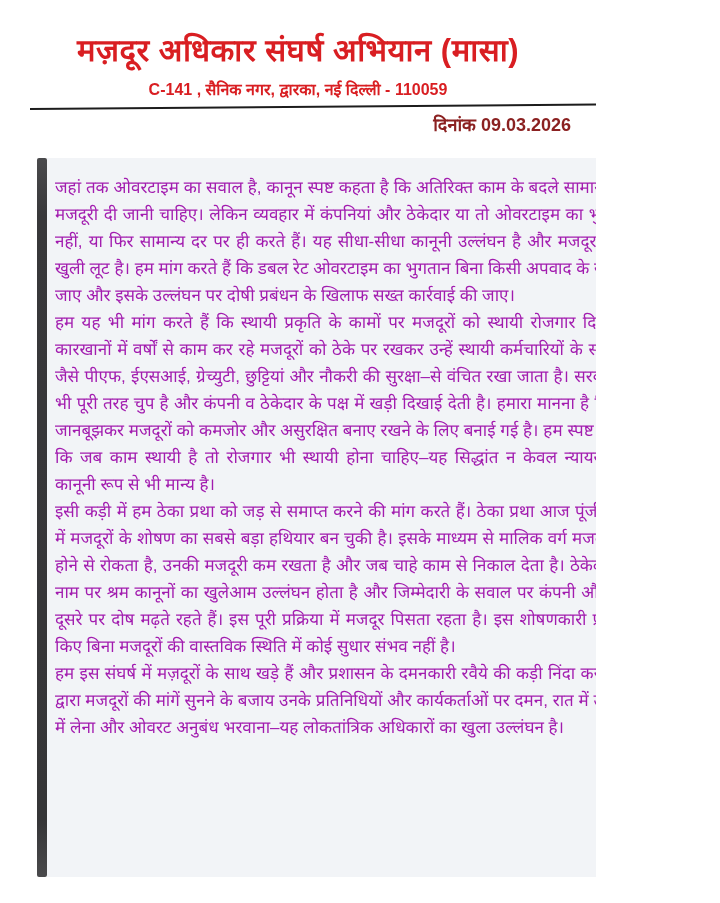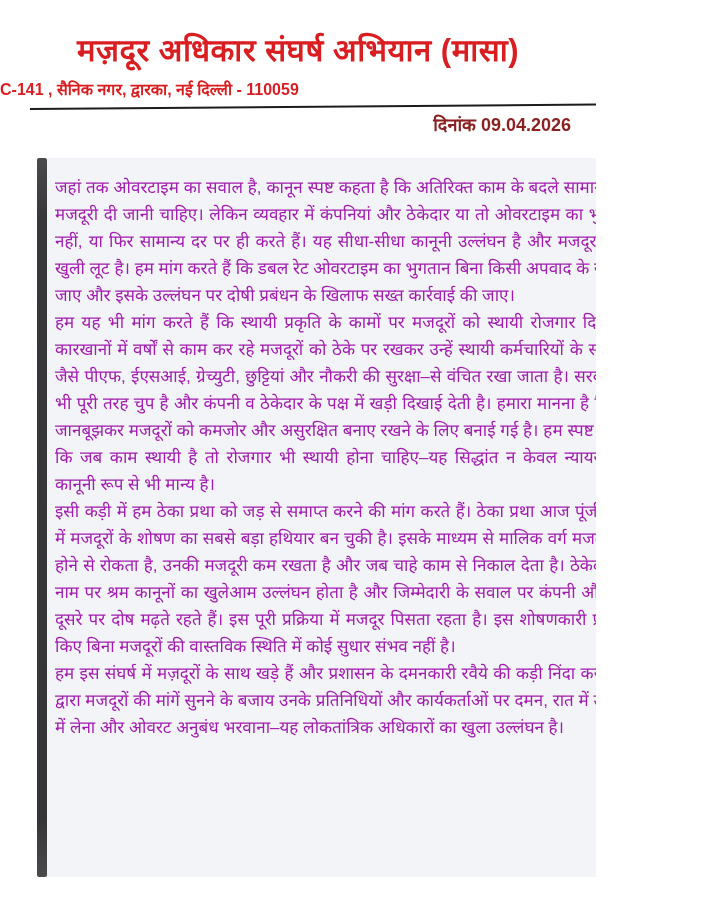--- a/index.html
+++ b/index.html
@@ -24,20 +24,21 @@
     color: #d91e22;
     font-size: 31px;
     font-weight: bold;
     letter-spacing: 0.5px;
   }
   .org-address {
     position: absolute;
     top: 78px;
     left: 0;
     width: 100%;
+    text-align: center;
     color: #d91e22;
     font-size: 16px;
     font-weight: bold;
   }
   .header-rule {
     position: absolute;
     top: 108px;
     left: 30px;
     width: 618px;
     height: 2px;
@@ -85,21 +86,21 @@
 <body>
 
 <div class="page">
 
   <div class="org-title">मज़दूर अधिकार संघर्ष अभियान (मासा)</div>
 
   <div class="org-address">C-141 , सैनिक नगर, द्वारका, नई दिल्ली - 110059</div>
 
   <div class="header-rule"></div>
 
-  <div class="date-line">दिनांक 09.04.2026</div>
+  <div class="date-line">दिनांक 09.03.2026</div>
 
   <div class="edge-bar"></div>
 
   <div class="content">
     <p>जहां तक ओवरटाइम का सवाल है, कानून स्पष्ट कहता है कि अतिरिक्त काम के बदले सामान्य दर से दोगुनी मजदूरी दी जानी चाहिए। लेकिन व्यवहार में कंपनियां और ठेकेदार या तो ओवरटाइम का भुगतान करते ही नहीं, या फिर सामान्य दर पर ही करते हैं। यह सीधा-सीधा कानूनी उल्लंघन है और मजदूर की मेहनत की खुली लूट है। हम मांग करते हैं कि डबल रेट ओवरटाइम का भुगतान बिना किसी अपवाद के सुनिश्चित किया जाए और इसके उल्लंघन पर दोषी प्रबंधन के खिलाफ सख्त कार्रवाई की जाए।</p>
     <p>हम यह भी मांग करते हैं कि स्थायी प्रकृति के कामों पर मजदूरों को स्थायी रोजगार दिया जाए। आज कारखानों में वर्षों से काम कर रहे मजदूरों को ठेके पर रखकर उन्हें स्थायी कर्मचारियों के सभी अधिकारों–जैसे पीएफ, ईएसआई, ग्रेच्युटी, छुट्टियां और नौकरी की सुरक्षा–से वंचित रखा जाता है। सरकार इस मुद्दे पर भी पूरी तरह चुप है और कंपनी व ठेकेदार के पक्ष में खड़ी दिखाई देती है। हमारा मानना है कि यह व्यवस्था जानबूझकर मजदूरों को कमजोर और असुरक्षित बनाए रखने के लिए बनाई गई है। हम स्पष्ट रूप से कहते हैं कि जब काम स्थायी है तो रोजगार भी स्थायी होना चाहिए–यह सिद्धांत न केवल न्यायसंगत है, बल्कि कानूनी रूप से भी मान्य है।</p>
     <p>इसी कड़ी में हम ठेका प्रथा को जड़ से समाप्त करने की मांग करते हैं। ठेका प्रथा आज पूंजीपतियों के हाथ में मजदूरों के शोषण का सबसे बड़ा हथियार बन चुकी है। इसके माध्यम से मालिक वर्ग मजदूरों को संगठित होने से रोकता है, उनकी मजदूरी कम रखता है और जब चाहे काम से निकाल देता है। ठेकेदारी व्यवस्था के नाम पर श्रम कानूनों का खुलेआम उल्लंघन होता है और जिम्मेदारी के सवाल पर कंपनी और ठेकेदार एक-दूसरे पर दोष मढ़ते रहते हैं। इस पूरी प्रक्रिया में मजदूर पिसता रहता है। इस शोषणकारी प्रथा को समाप्त किए बिना मजदूरों की वास्तविक स्थिति में कोई सुधार संभव नहीं है।</p>
     <p>हम इस संघर्ष में मज़दूरों के साथ खड़े हैं और प्रशासन के दमनकारी रवैये की कड़ी निंदा करते हैं। श्रम मंत्री द्वारा मजदूरों की मांगें सुनने के बजाय उनके प्रतिनिधियों और कार्यकर्ताओं पर दमन, रात में उठाकर हिरासत में लेना और ओवरट अनुबंध भरवाना–यह लोकतांत्रिक अधिकारों का खुला उल्लंघन है।</p>
   </div>
 

